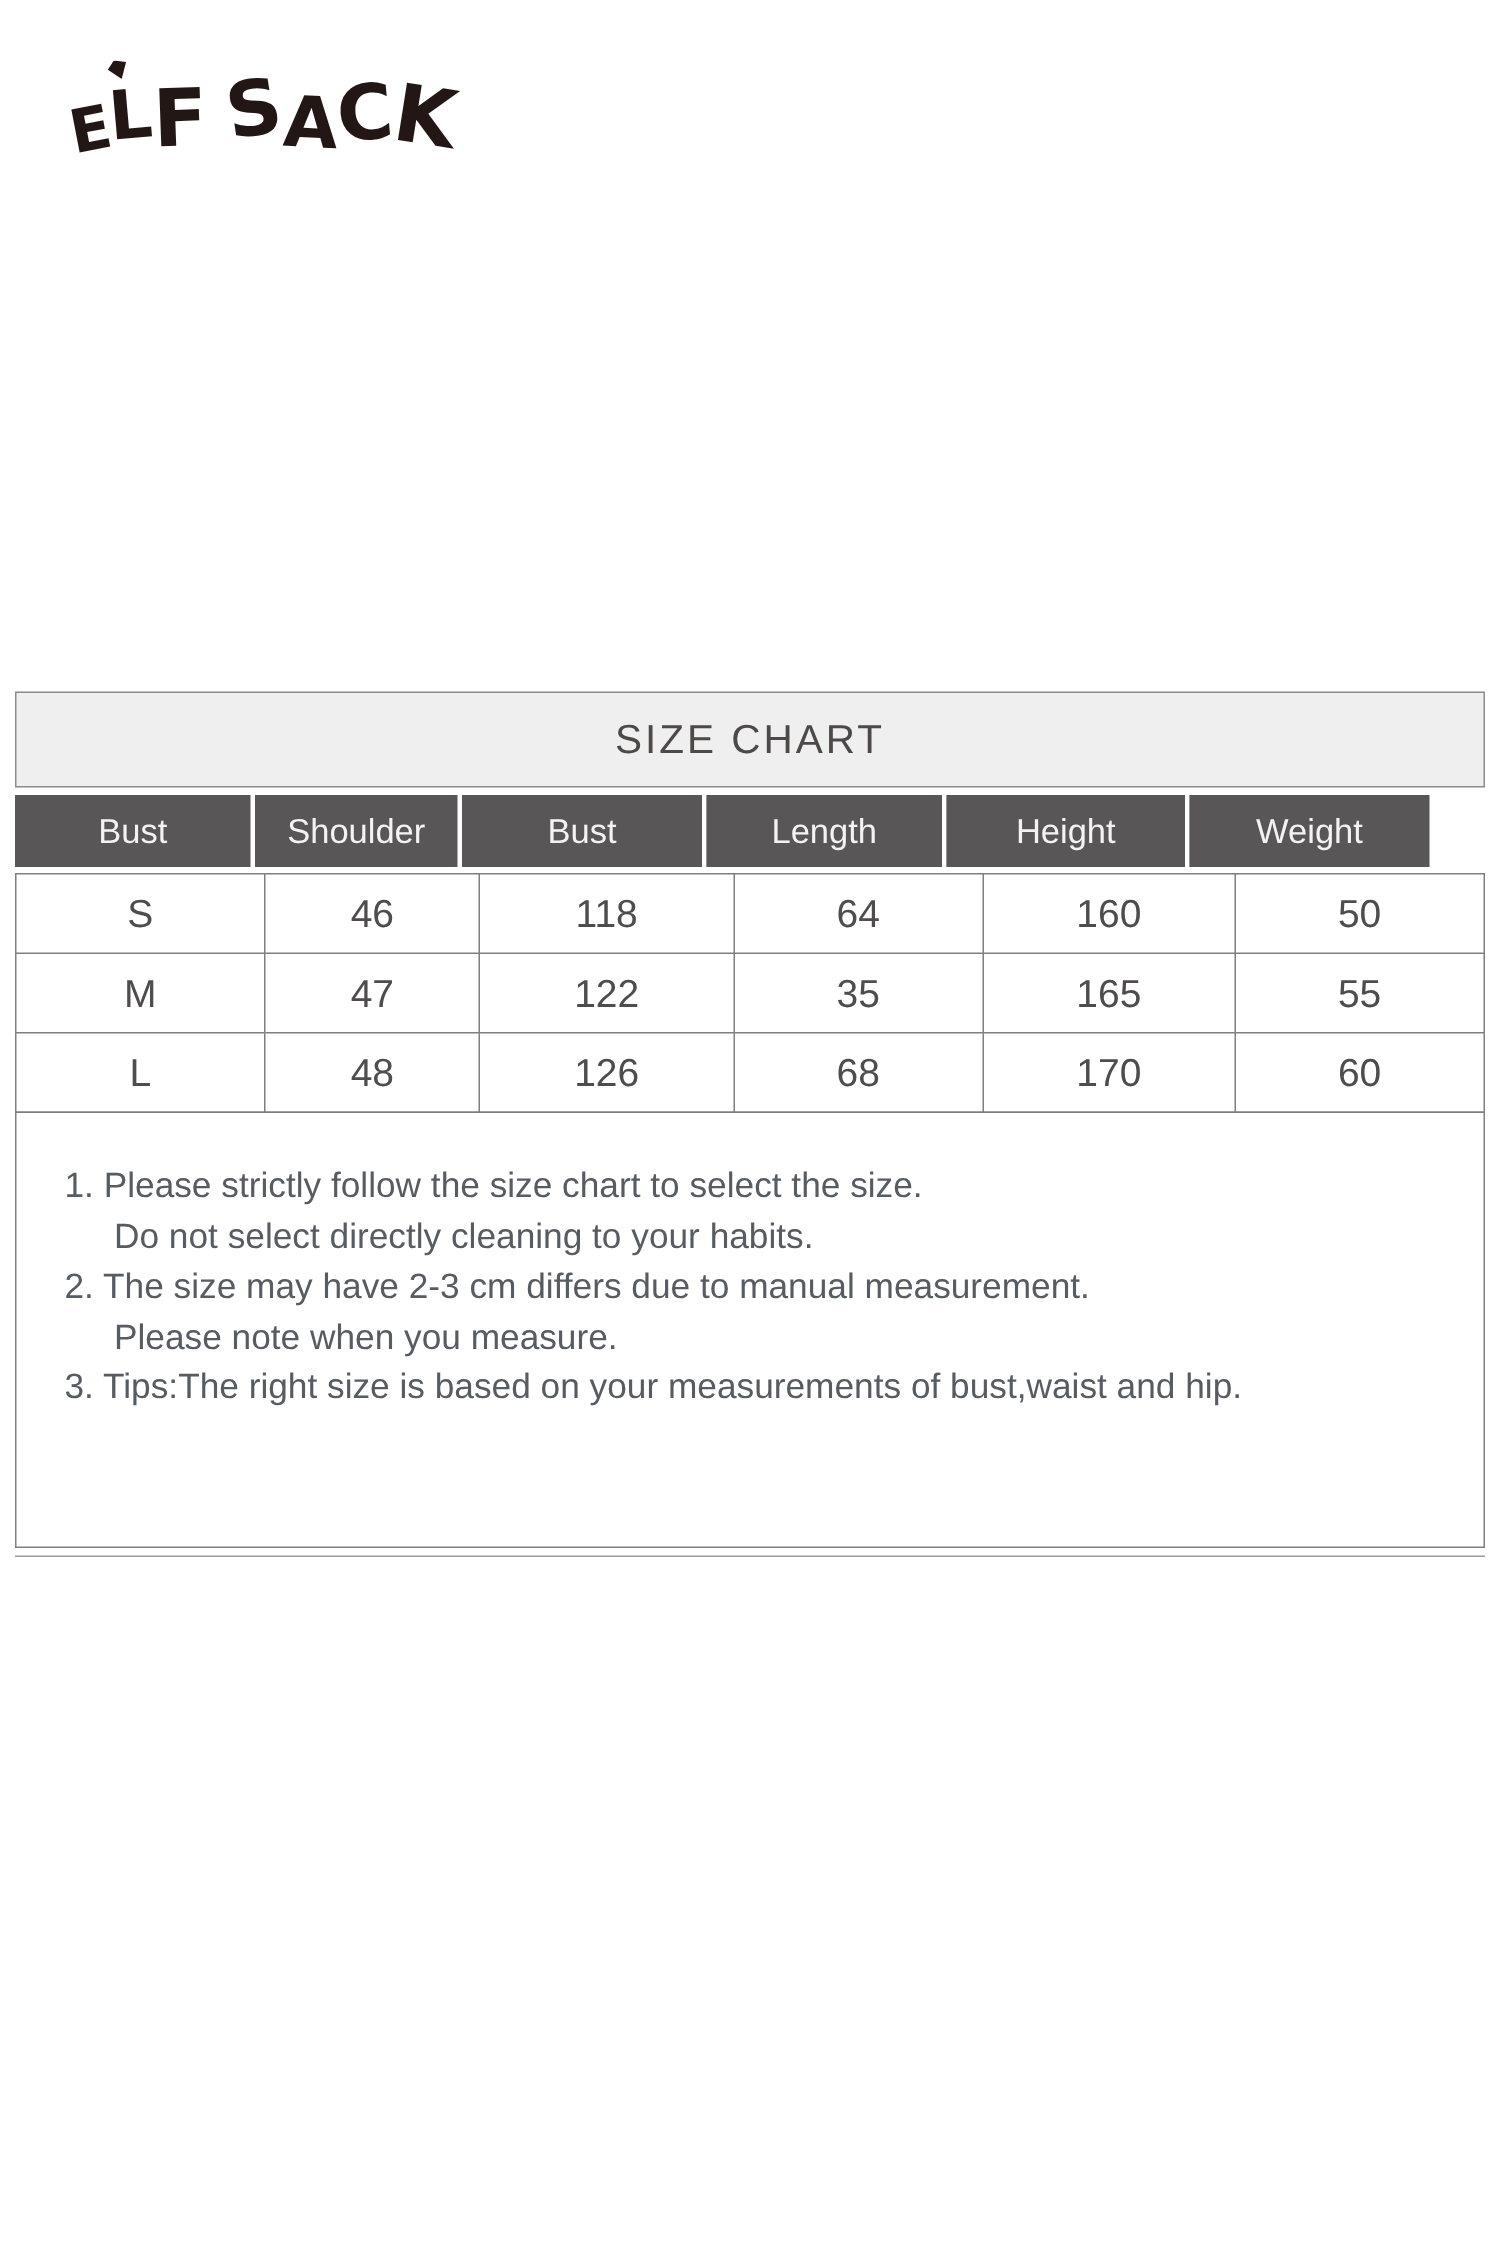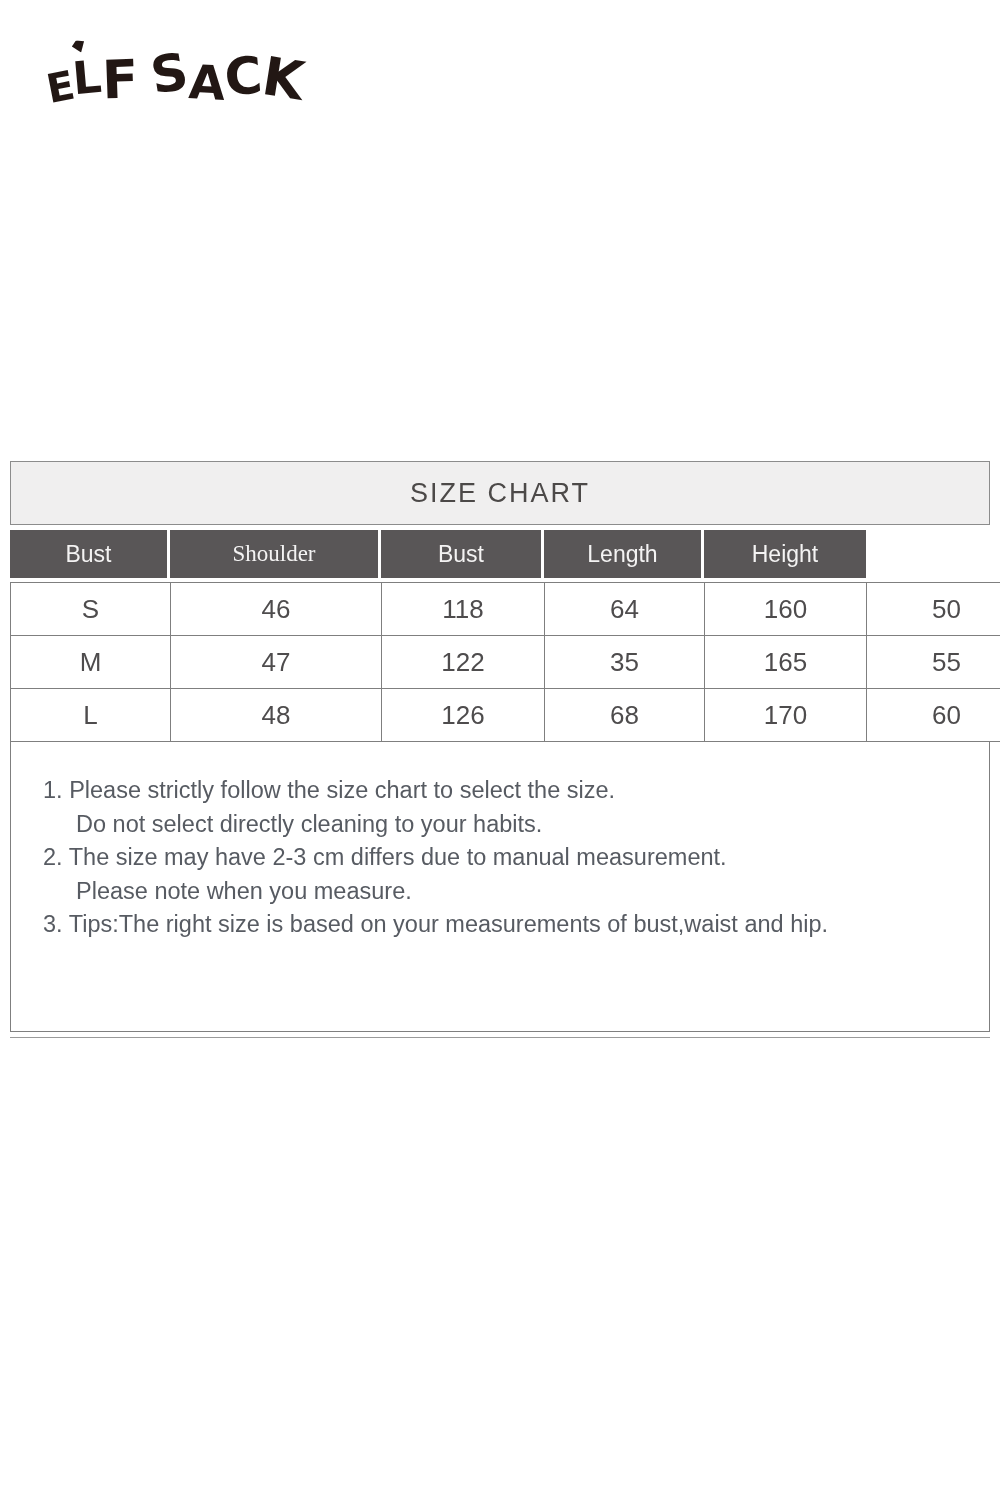--- a/index.html
+++ b/index.html
@@ -47,21 +47,21 @@
   }
 
   .head { display: flex; margin-top: 5px; height: 48px; }
   .hc {
     background: #595657; color: #f4f3f3;
     font-size: 23px;
     display: flex; align-items: center; justify-content: center;
     border-right: 3px solid #ffffff;
   }
   .hc:last-child { border-right: none; }
-  .w1 { width: 160px; } .w2 { width: 211px; font-family: Liberation Serif, serif; } .w3 { width: 163px; }
+  .w1 { width: 160px; } .w2 { width: 138px; } .w3 { width: 163px; }
   .w4 { width: 160px; } .w5 { width: 162px; } .w6 { width: 160px; }
 
   table.data {
     margin-top: 4px;
     width: 980px;
     border-collapse: collapse;
     table-layout: fixed;
   }
   table.data td {
     border: 1px solid #7f7f7f;
@@ -96,20 +96,21 @@
   <div class="chart">
 
     <div class="banner">SIZE CHART</div>
 
     <div class="head">
       <div class="hc w1">Bust</div>
       <div class="hc w2">Shoulder</div>
       <div class="hc w3">Bust</div>
       <div class="hc w4">Length</div>
       <div class="hc w5">Height</div>
+      <div class="hc w6">Weight</div>
     </div>
 
     <table class="data">
       <colgroup>
         <col class="w1">
           <col class="w2">
           <col class="w3">
           <col class="w4">
           <col class="w5">
           <col class="w6">

